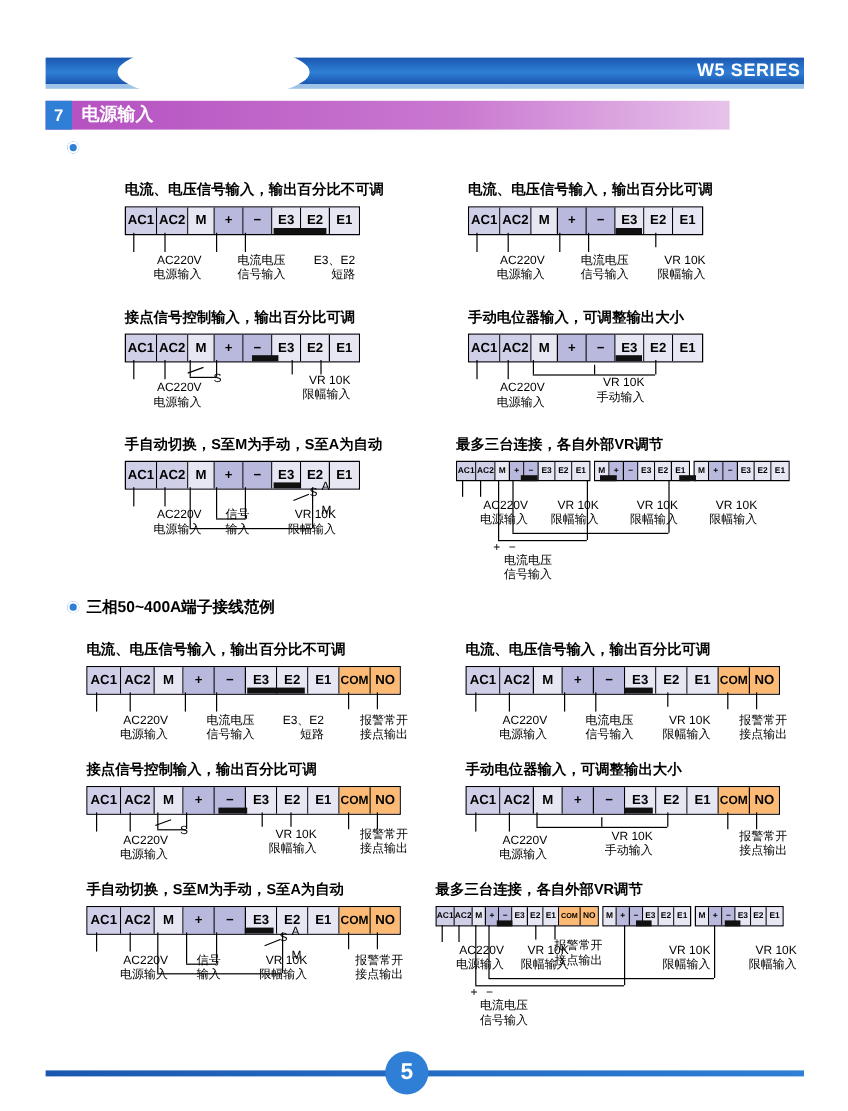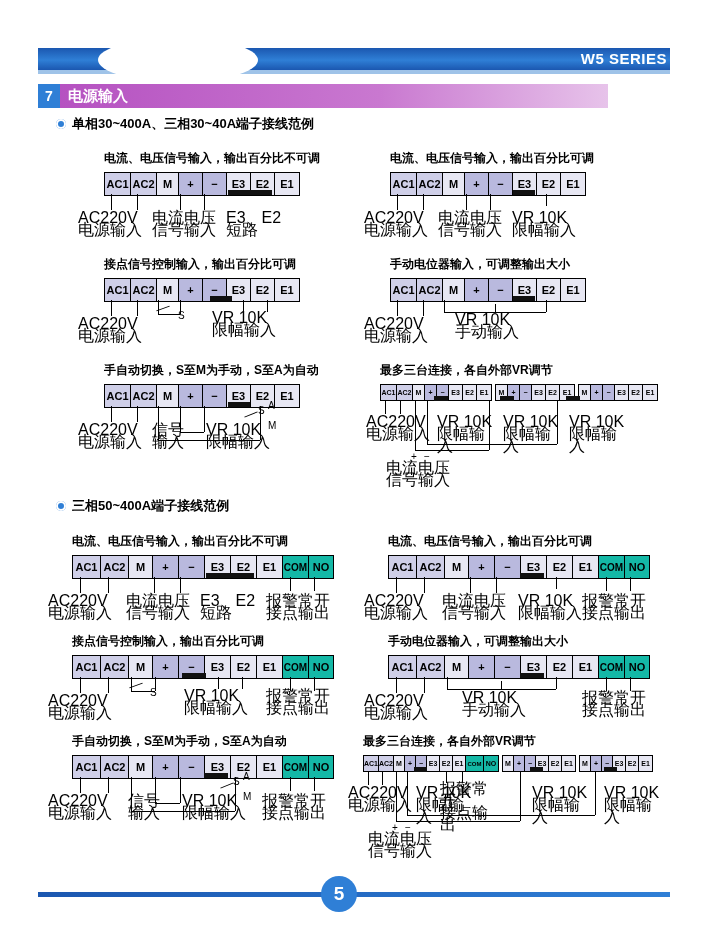--- a/index.html
+++ b/index.html
@@ -40,23 +40,23 @@
   .strip{display:flex;border:1px solid #000;background:#cfcfe8;height:22px;width:max-content;}
   .strip.small{height:15px;}
   .cell{border-right:1px solid #000;display:flex;align-items:center;justify-content:center;
         font-size:11px;font-weight:bold;padding:0 2px;box-sizing:border-box;}
   .cell:last-child{border-right:none;}
   .strip.small .cell{font-size:7px;}
   .c-ac{background:#cfcfe8;}
   .c-m{background:#e7e7f3;}
   .c-sig{background:#b9b9de;}
   .c-e{background:#e7e7f3;}
-  .c-com{background:#14b8a6;}
-  
-  .lbl{position:absolute;font-size:16px;line-height:12px;text-align:left;white-space:nowrap;}
+  .c-com{background:#fdba74;}
+  
+  .lbl{position:absolute;font-size:10px;line-height:12px;text-align:right;white-space:nowrap;}
   
   .wire{position:absolute;background:#000;}
   .hline{height:1px;}
   .vline{width:1px;}
   .blackbar{position:absolute;background:#111;height:5px;}
   .plusminus{position:absolute;font-size:10px;line-height:10px;}
   .swlbl{position:absolute;font-size:10px;}
   
   .foot-bar{position:absolute;left:38px;top:892px;width:632px;height:5px;
             background:linear-gradient(to right,#1b57b0,#2f7fd6);}
@@ -72,21 +72,21 @@
   <div class="hdr-bar2"></div>
   <div class="logo-oval"></div>
   <div class="series">W5  SERIES</div>
 </div>
 
 <div class="sec-title"></div>
 <div class="sec-num">7</div>
 <div class="sec-label">电源输入</div>
 
 <div class="subhead" style="left:56px;top:115px;">
-  <span class="dot"></span><span>单相30~400A、三相30~40A端子接线范例</span>
+  <span class="dot"></span>
 </div>
 
 <div class="blk" style="left:104px;top:150px;">
   <div class="cap">电流、电压信号输入，输出百分比不可调</div>
   <div class="strip">
     <div class="cell c-ac" style="width:26px">AC1</div>
     <div class="cell c-ac" style="width:26px">AC2</div>
     <div class="cell c-m" style="width:22px">M</div>
     <div class="cell c-sig" style="width:24px">+</div>
     <div class="cell c-sig" style="width:24px">−</div>

